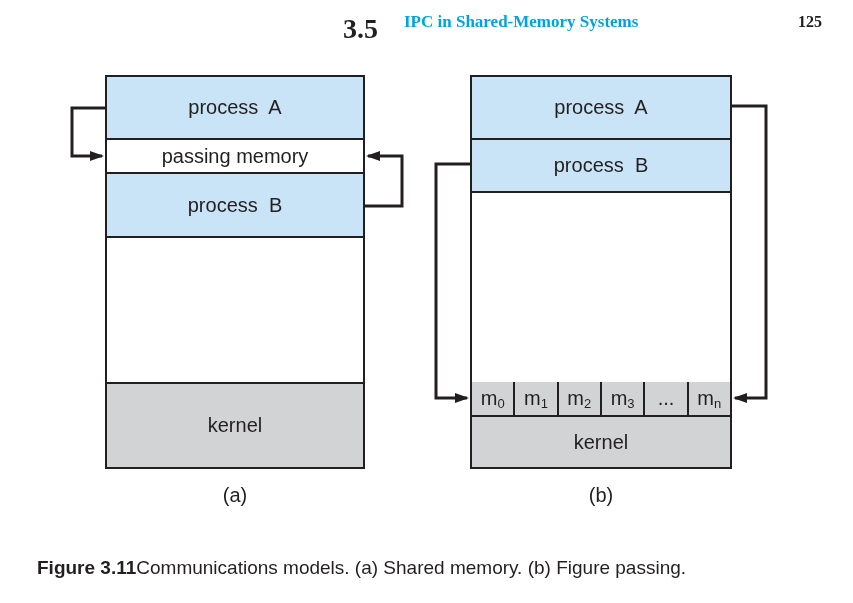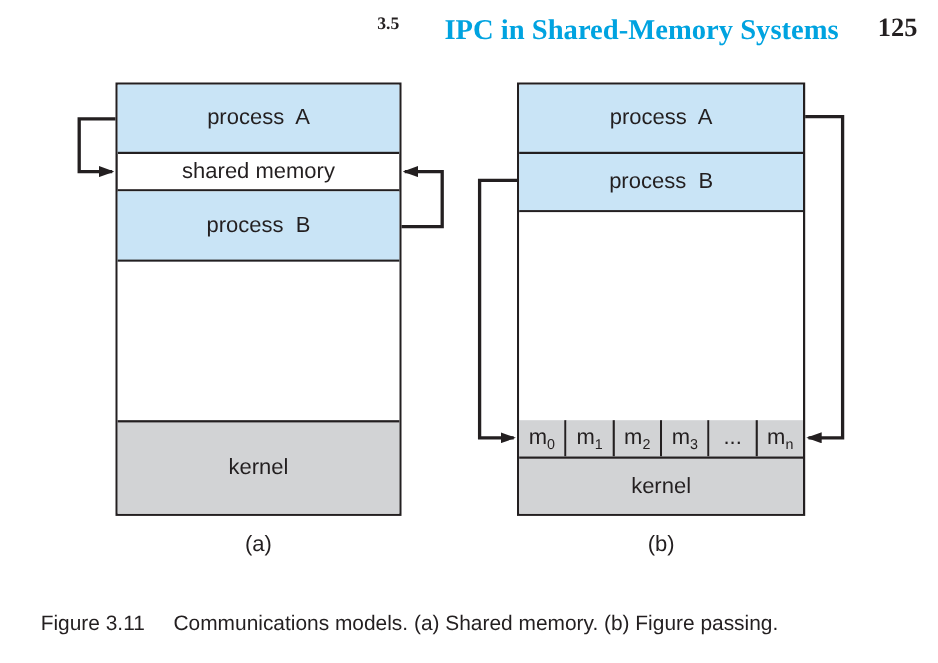--- a/index.html
+++ b/index.html
@@ -8,23 +8,23 @@
     width: 853px;
     height: 603px;
     background: #ffffff;
     font-family: "Liberation Sans", sans-serif;
     color: #231f20;
     overflow: hidden;
   }
 
   
   .header span { position: absolute; font-family: "Liberation Serif", serif; font-weight: bold; }
-  .sec-num  { left: 343px; top: 13px; font-size: 16px; color: #231f20; }
-  .sec-title{ left: 404px; top: 12px; font-size: 26px; color: #00a3e0; }
-  .page-num { left: 798px; top: 13px; font-size: 24px; color: #231f20; }
+  .sec-num  { left: 343px; top: 13px; font-size: 28px; color: #231f20; }
+  .sec-title{ left: 404px; top: 12px; font-size: 17px; color: #00a3e0; }
+  .page-num { left: 798px; top: 13px; font-size: 16px; color: #231f20; }
 
   
   .box {
     position: absolute;
     top: 75px;
     height: 394px;
     border: 2px solid #231f20;
     box-sizing: border-box;
     display: flex;
     flex-direction: column;
@@ -74,36 +74,36 @@
   
   .sublabel { position: absolute; top: 484px; font-size: 20px; text-align: center; }
   .label-a { left: 105px; width: 260px; }
   .label-b { left: 470px; width: 262px; }
 
   
   .arrows { position: absolute; left: 0; top: 0; width: 853px; height: 603px; pointer-events: none; }
 
   
   .caption { position: absolute; left: 37px; top: 557px; font-size: 19px; color: #231f20; }
-  .cap-label { font-weight: normal; margin-right: 26px; }
+  .cap-label { font-weight: bold; }
 </style>
 </head>
 <body>
 
 <div class="page">
 
   <div class="header">
     <span class="sec-num">3.5</span>
     <span class="sec-title">IPC in Shared-Memory Systems</span>
     <span class="page-num">125</span>
   </div>
 
   <div class="box box-a">
     <div class="sec blue bb h-pa">process  A</div>
-    <div class="sec bb h-sm">shared memory</div>
+    <div class="sec bb h-sm">passing memory</div>
     <div class="sec blue bb h-pb">process  B</div>
     <div class="sec spacer"></div>
     <div class="sec gray bt h-ka">kernel</div>
   </div>
   <div class="sublabel label-a">(a)</div>
 
   <div class="box box-b">
     <div class="sec blue bb h-pa2">process  A</div>
     <div class="sec blue bb h-pb2">process  B</div>
     <div class="sec spacer"></div>

